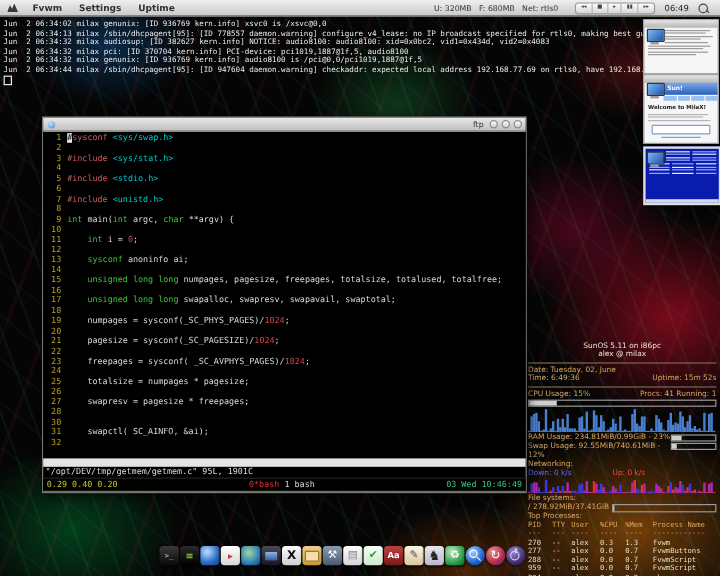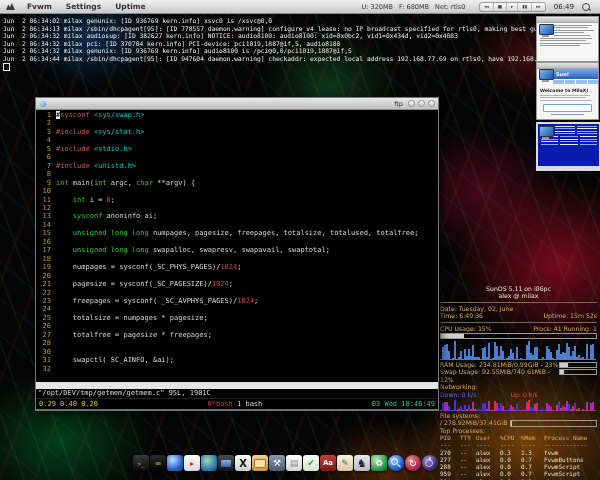--- a/index.html
+++ b/index.html
@@ -216,21 +216,21 @@
       <div class="code-line"><span class="lnum">17</span><span class="seg pl">    </span><span class="seg kw">unsigned long long</span><span class="seg pl"> swapalloc, swapresv, swapavail, swaptotal;</span></div>
       <div class="code-line"><span class="lnum">18</span></div>
       <div class="code-line"><span class="lnum">19</span><span class="seg pl">    numpages = sysconf(_SC_PHYS_PAGES)/</span><span class="seg nu">1024</span><span class="seg pl">;</span></div>
       <div class="code-line"><span class="lnum">20</span></div>
       <div class="code-line"><span class="lnum">21</span><span class="seg pl">    pagesize = sysconf(_SC_PAGESIZE)/</span><span class="seg nu">1024</span><span class="seg pl">;</span></div>
       <div class="code-line"><span class="lnum">22</span></div>
       <div class="code-line"><span class="lnum">23</span><span class="seg pl">    freepages = sysconf( _SC_AVPHYS_PAGES)/</span><span class="seg nu">1024</span><span class="seg pl">;</span></div>
       <div class="code-line"><span class="lnum">24</span></div>
       <div class="code-line"><span class="lnum">25</span><span class="seg pl">    totalsize = numpages * pagesize;</span></div>
       <div class="code-line"><span class="lnum">26</span></div>
-      <div class="code-line"><span class="lnum">27</span><span class="seg pl">    totalfree = pagesize * freepages;</span></div>
+      <div class="code-line"><span class="lnum">27</span><span class="seg pl">    swapresv = pagesize * freepages;</span></div>
       <div class="code-line"><span class="lnum">28</span></div>
       <div class="code-line"><span class="lnum">30</span></div>
       <div class="code-line"><span class="lnum">31</span><span class="seg pl">    swapctl( SC_AINFO, &amp;ai);</span></div>
       <div class="code-line"><span class="lnum">32</span></div>
     </div>
   <div class="vim-statusline"></div>
   <div class="vim-message">"/opt/DEV/tmp/getmem/getmem.c" 95L, 1901C</div>
   <div class="screen-statusbar">
     <span class="sb-load">0.29 0.40 0.20</span>
     <span class="sb-center">

